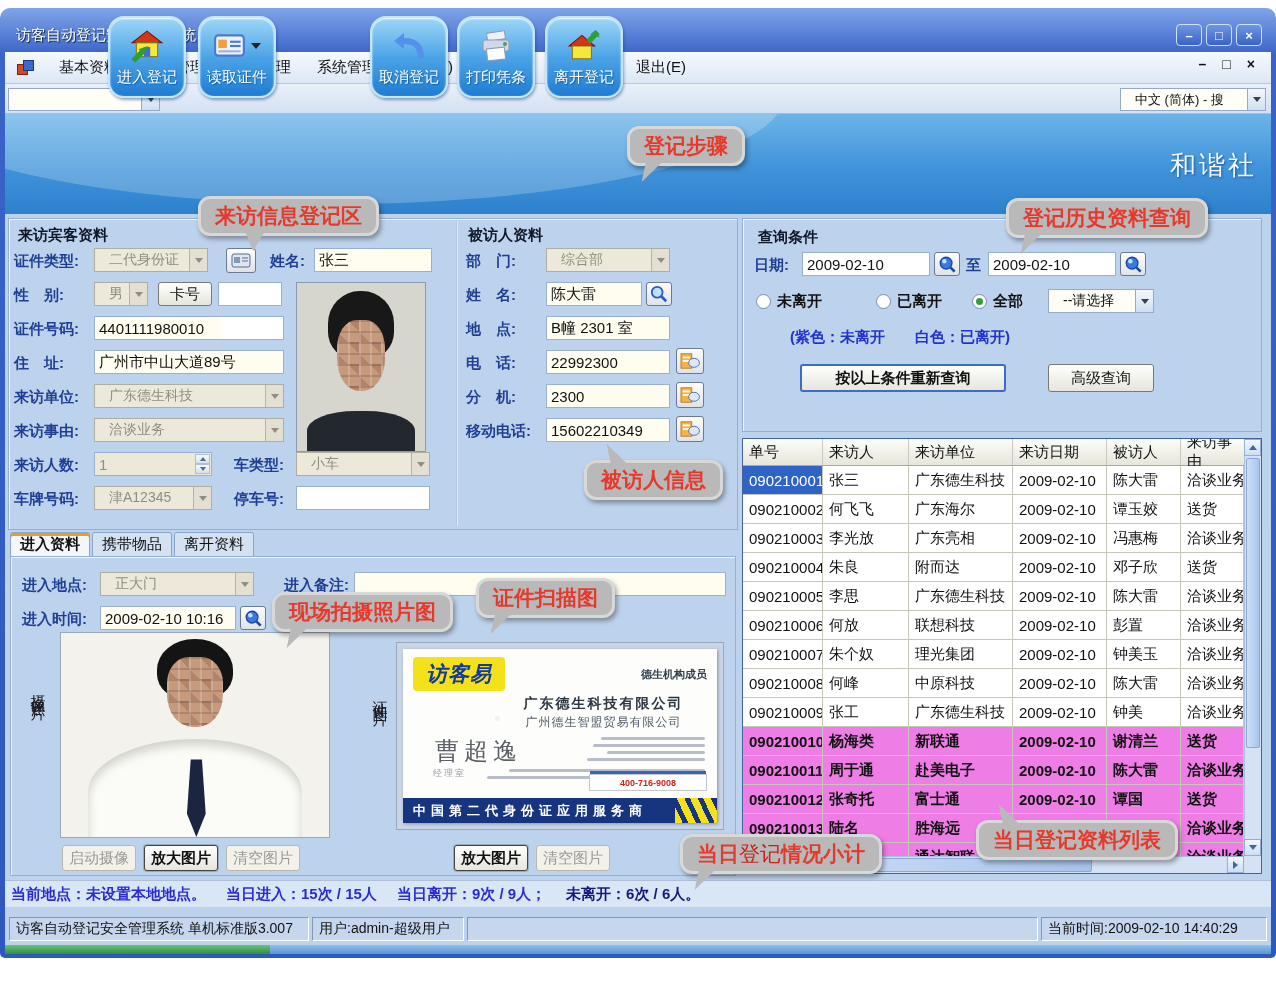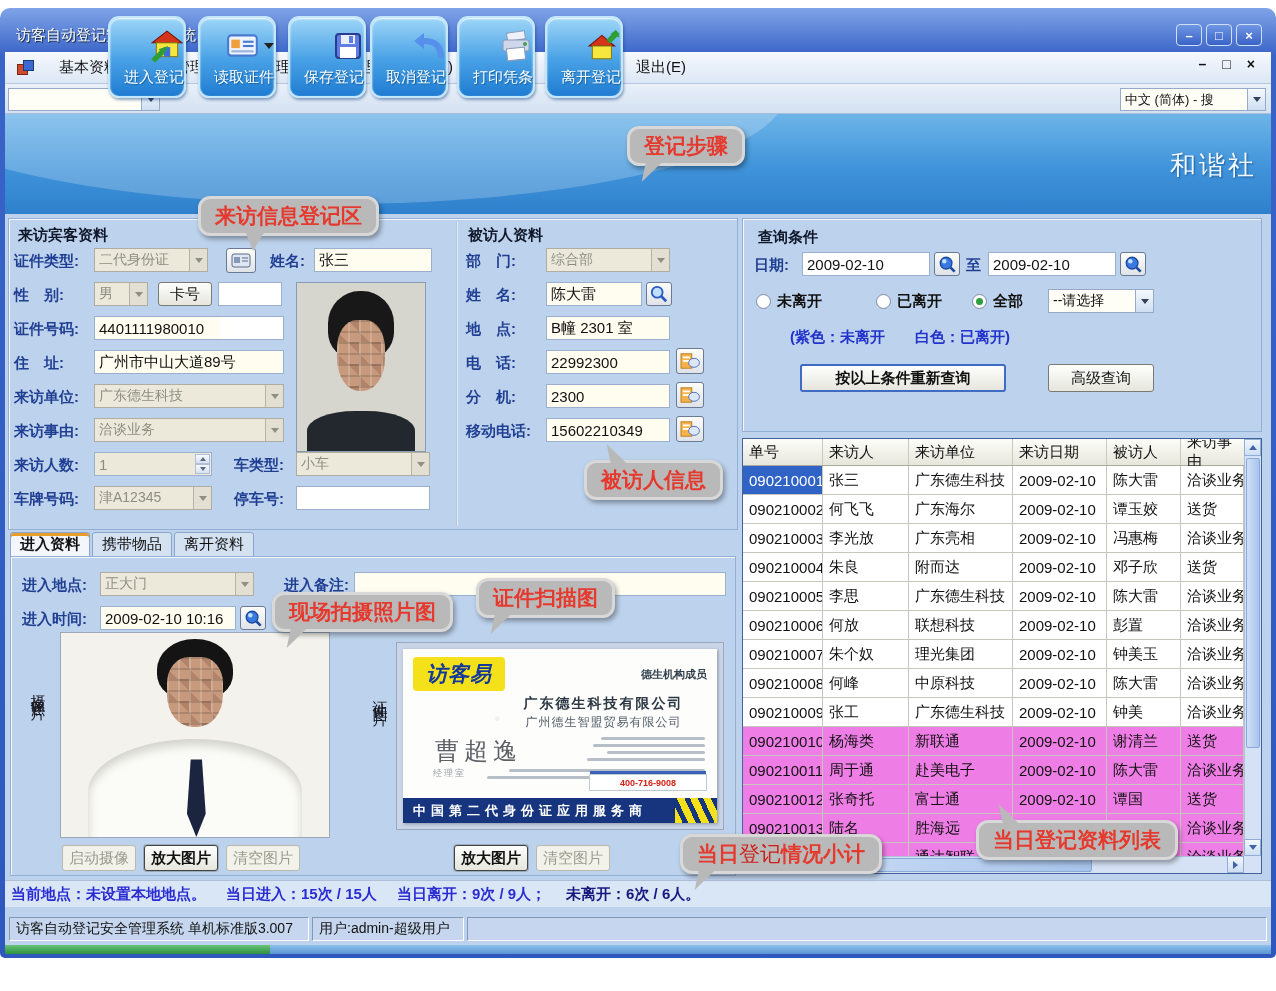--- a/index.html
+++ b/index.html
@@ -23,40 +23,40 @@
     display:flex; align-items:center; gap:26px; padding-left:12px; font-size:15px; color:#111; }
   .appicon { width:16px; height:16px; position:relative; }
   .appicon::before { content:""; position:absolute; left:0; top:4px; width:9px; height:9px; background:#d04a2a; border:1px solid #7a2412; }
   .appicon::after  { content:""; position:absolute; left:6px; top:0;  width:9px; height:9px; background:#3a6ad0; border:1px solid #1a3a80; }
   .mdi-controls { position:absolute; right:16px; top:4px; display:flex; gap:16px; color:#111; font-size:14px; font-weight:bold; }
 
   
   .comborow { position:absolute; left:5px; top:84px; width:1266px; height:30px;
     background:linear-gradient(#e9f0f9,#d3e1f2); border-bottom:1px solid #a9bdd9; }
   .combo { display:flex; align-items:center; background:#fffef6; border:1px solid #94aac8; font-size:14px; color:#111; }
-  .combo .cval { flex:1; padding:2px 4px; overflow:hidden; white-space:nowrap; }
+  .combo .cval { flex:1; padding:2px 14px; overflow:hidden; white-space:nowrap; }
   .combo .carrow { width:18px; align-self:stretch; background:linear-gradient(#f4f8fc,#cfdff2);
     border-left:1px solid #94aac8; display:flex; align-items:center; justify-content:center; }
   .combo .carrow::after { content:""; border-left:4px solid transparent; border-right:4px solid transparent; border-top:5px solid #33415c; }
   .combo.disabled { background:#ece9db; color:#8e8e80; border-color:#adadA0; }
   .combo.disabled .carrow { background:#e3dfd2; border-left-color:#b5b2a4; }
   .combo.disabled .carrow::after { border-top-color:#8f8f82; }
   .topcombo { position:absolute; left:8px; top:88px; width:152px; height:23px; }
   .langbar { position:absolute; right:10px; top:88px; width:146px; height:23px; }
 
   
   .toolband { position:absolute; left:5px; top:114px; width:1266px; height:100px;
     background:linear-gradient(180deg,#6cb4e8 0%,#3f93da 55%,#2e80cc 100%); overflow:hidden; }
   .toolband::before { content:""; position:absolute; left:-120px; top:-130px; width:900px; height:220px;
     background:rgba(255,255,255,.22); border-radius:50%; }
   .brand { position:absolute; right:14px; top:34px; color:#f4f9ff; font-size:26px; letter-spacing:3px; text-shadow:1px 1px 2px #1a5a9a; }
-  .tbtn { position:absolute; top:16px; width:78px; height:82px; border-radius:11px;
+  .tbtn { position:absolute; top:16px; width:78px; height:82px; border-radius:16px;
     background:linear-gradient(180deg,#9ed6f8 0%,#4aa2e6 52%,#1f7cd2 100%);
     border:2px solid #c3e6fb; box-shadow:inset 0 1px 2px #fff, 1px 2px 3px rgba(10,60,120,.45);
-    display:flex; flex-direction:column; align-items:flex-end; justify-content:center; gap:3px; }
+    display:flex; flex-direction:column; align-items:center; justify-content:center; gap:3px; }
   .tbtn .ticon { height:38px; display:flex; align-items:center; justify-content:center; gap:2px; }
   .tbtn .tlabel { color:#fff; font-size:15px; text-shadow:1px 1px 1px #14609e; white-space:nowrap; }
   .caret-down { border-left:5px solid transparent; border-right:5px solid transparent; border-top:6px solid #222; margin-left:2px; }
 
   
   .callout { position:absolute; z-index:60; background:#b9b9b9; border:3px solid #d8d8d8; border-radius:12px;
     box-shadow:2px 3px 5px rgba(0,0,0,.35); color:#e6392e; font-weight:bold; font-size:21px;
     padding:3px 14px; white-space:nowrap; display:flex; align-items:center; justify-content:center; }
   .callout .b { color:#cc1f16; font-weight:400; }
   .tail { position:absolute; width:0; height:0; }
@@ -92,21 +92,21 @@
   .btn3d.disabled { color:#9a9a8e; border-color:#b8b8ac; background:#f2f2ea; }
   .btn3d.strong { font-weight:bold; border:1px solid #444; box-shadow:0 0 0 1px #9ab; }
 
   
   .tblwrap { position:absolute; left:742px; top:438px; width:520px; height:436px; background:#4c1d95; border:1px solid #44639c; overflow:hidden; }
   .thead { position:absolute; left:0; top:0; right:17px; height:27px; display:flex;
     background:linear-gradient(#fdfdf9,#e6e6dc); border-bottom:1px solid #a9a99c; }
   .thcell { border-right:1px solid #c9c9bd; font-size:15px; color:#111; display:flex; align-items:center; padding-left:6px; }
   .tbody { position:absolute; left:0; top:27px; right:17px; bottom:17px; overflow:hidden; }
   .trow { display:flex; height:29px; background:#fff; }
-  .trow.pink { background:var(--pink,#ee7ee6); }
+  .trow.pink { background:var(--pink,#ee7ee6);font-weight:bold; }
   .tcell { border-right:1px solid #c6c6ba; border-bottom:1px solid #c6c6ba; font-size:15px; color:#111;
     display:flex; align-items:center; padding-left:6px; overflow:hidden; white-space:nowrap; }
   .tcell.sel { background:#2f63c5; color:#fff; }
   .c1{width:80px;} .c2{width:86px;} .c3{width:104px;} .c4{width:94px;} .c5{width:74px;} .c6{flex:1;}
   .thcell.c6{ border-right:none;font-family:Liberation Mono, monospace; }
 
   .vscroll { position:absolute; right:0; top:0; bottom:17px; width:17px; background:#d5e2f5; border-left:1px solid #aebfd9; }
   .hscroll { position:absolute; left:0; bottom:0; right:17px; height:17px; background:#d5e2f5; border-top:1px solid #aebfd9; }
   .scorner { position:absolute; right:0; bottom:0; width:17px; height:17px; background:#d5e2f5; }
   .sarrow { position:absolute; width:17px; height:17px; background:linear-gradient(#f2f7fd,#cddef4);
@@ -236,31 +236,20 @@
           <rect x="2" y="4" rx="3" width="27" height="19" fill="#eef4ff" stroke="#4a7ad0" stroke-width="2"></rect>
           <rect x="5" y="8" width="8" height="8" fill="#f0a03a"></rect>
           <line x1="16" y1="10" x2="26" y2="10" stroke="#4a7ad0" stroke-width="2"></line>
           <line x1="16" y1="14" x2="26" y2="14" stroke="#4a7ad0" stroke-width="2"></line>
           <line x1="5" y1="19" x2="26" y2="19" stroke="#9ab4dd" stroke-width="2"></line>
         </svg>
       <span class="caret-down"></span>
     </div>
     <div class="tlabel">读取证件</div>
   </div>
-  <div class="tbtn" style="left:288px;">
-    <div class="ticon">
-      <svg width="32" height="32" viewBox="0 0 32 32">
-          <rect x="4" y="4" width="24" height="24" rx="3" fill="#5f7de2" stroke="#2a3a90" stroke-width="2"></rect>
-          <rect x="9" y="5" width="14" height="9" fill="#e6eeff"></rect>
-          <rect x="17" y="6" width="4" height="7" fill="#5f7de2"></rect>
-          <rect x="8" y="17" width="16" height="11" fill="#fff"></rect>
-        </svg>
-    </div>
-    <div class="tlabel">保存登记</div>
-  </div>
   <div class="tbtn" style="left:370px;">
     <div class="ticon">
       <svg width="34" height="30" viewBox="0 0 34 30">
           <path d="M29 27 C29 14 22 10 12 10" stroke="#5590ea" stroke-width="6" fill="none"></path>
           <polygon points="12,2 12,18 2,10" fill="#5590ea"></polygon>
         </svg>
     </div>
     <div class="tlabel">取消登记</div>
   </div>
   <div class="tbtn" style="left:457px;">
@@ -649,32 +638,37 @@
       <span style="color: rgb(43, 43, 212);">当前地点：未设置本地地点。</span>
       <span style="color: rgb(43, 43, 212);">当日进入：15次 / 15人</span>
       <span style="color: rgb(43, 43, 212);">当日离开：9次 / 9人；</span>
       <span style="color: rgb(23, 23, 126);">未离开：6次 / 6人。</span>
     </div>
 
   <div class="statusbar">
     <div class="scell" style="width:300px;">访客自动登记安全管理系统 单机标准版3.007</div>
     <div class="scell" style="width:152px;">用户:admin-超级用户</div>
     <div class="scell" style="flex:1;"></div>
+    <div class="scell" style="width:226px;">当前时间:2009-02-10 14:40:29</div>
   </div>
   <div class="progress">
     <div class="pgreen"></div>
   </div>
 
   <div class="callout" style="left:627px; top:126px;">
     <span>登记步骤</span>
       <span class="tail tail-dl"></span>
   </div>
   <div class="callout" style="left:198px; top:196px;">
     <span>来访信息登记区</span>
       <span class="tail tail-d"></span>
+  </div>
+  <div class="callout" style="left:1006px; top:198px;">
+    <span>登记历史资料查询</span>
+      <span class="tail tail-dl"></span>
   </div>
   <div class="callout" style="left:584px; top:460px;">
     <span>被访人信息</span>
       <span class="tail tail-ul"></span>
   </div>
   <div class="callout" style="left:272px; top:592px;">
     <span>现场拍摄照片图</span>
       <span class="tail tail-dl"></span>
   </div>
   <div class="callout" style="left:476px; top:578px;">

